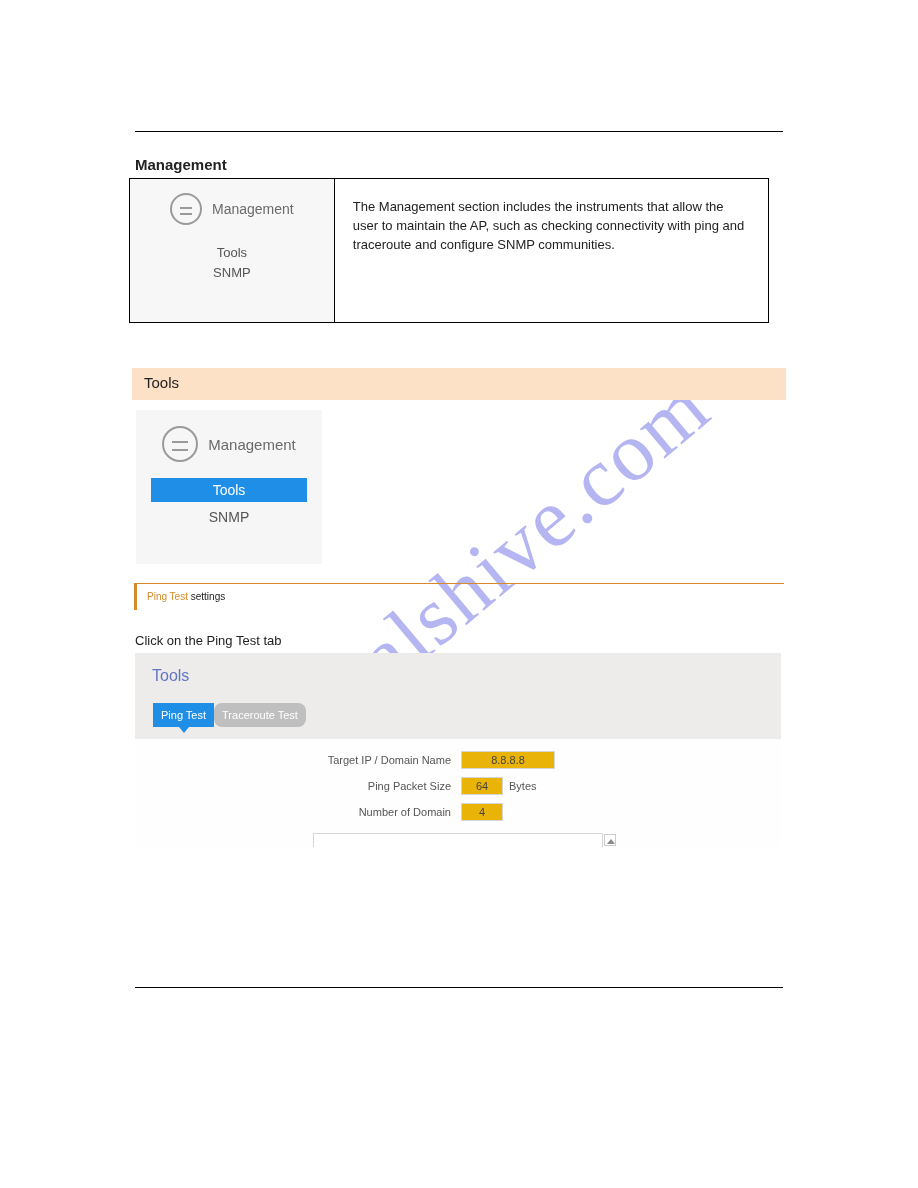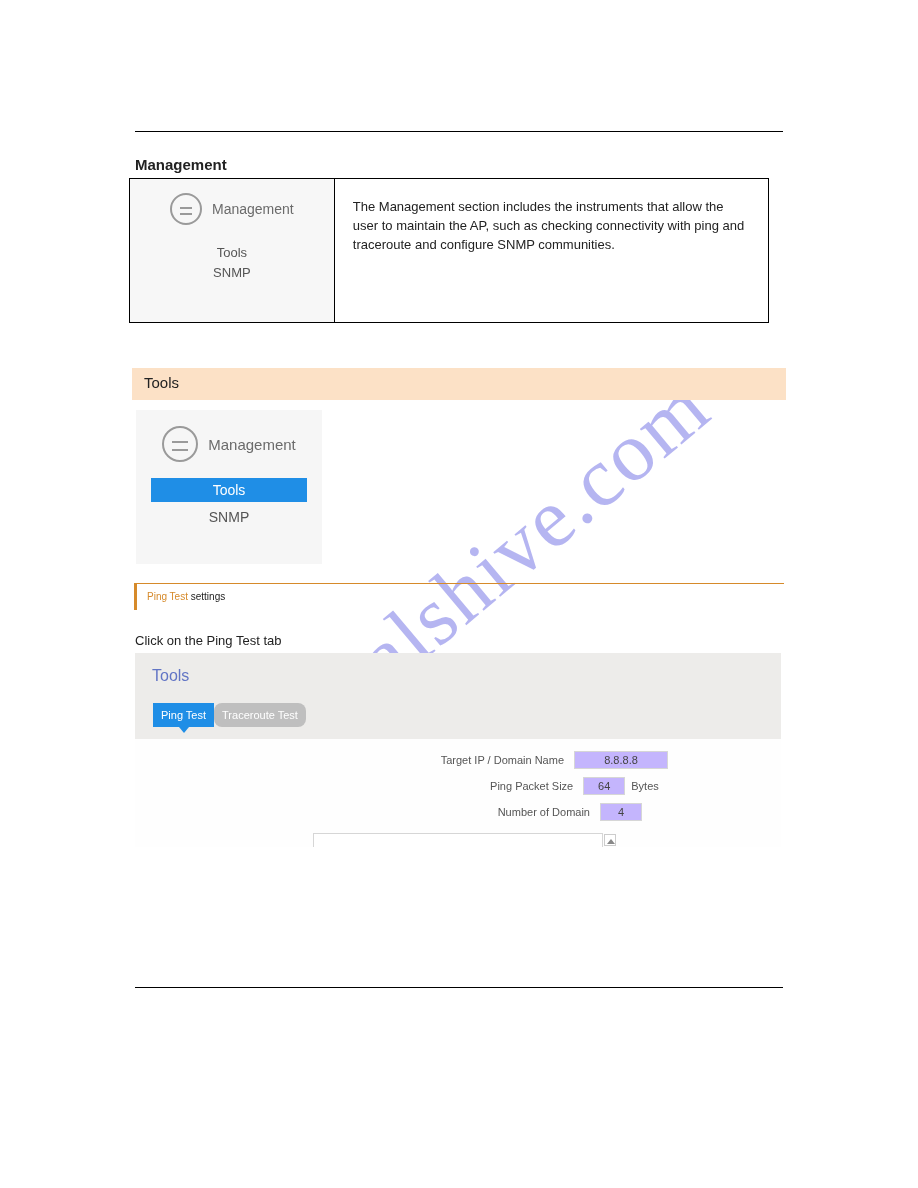--- a/index.html
+++ b/index.html
@@ -46,23 +46,23 @@
 
   
   .tools-panel { position: absolute; left: 0; top: 653px; width: 646px; height: 194px; background: #edecea; overflow: hidden; }
   .tools-title { position: absolute; left: 17px; top: 14px; font-size: 16px; color: #6275c5; font-weight: 400; }
   .tabs { position: absolute; left: 18px; top: 50px; height: 28px; }
   .tab { display: inline-block; height: 24px; line-height: 24px; padding: 0 8px; font-size: 11px; position: relative; vertical-align: top; }
   .tab.active { background: #1f8ee6; color: #fff; }
   .tab.active::after { content: ""; position: absolute; bottom: -6px; left: 50%; margin-left: -5px; width: 0; height: 0; border-left: 5px solid transparent; border-right: 5px solid transparent; border-top: 6px solid #1f8ee6; }
   .tab.inactive { background: #bfbfbf; color: #fff; border-radius: 8px; }
   .form-area { position: absolute; left: 0; right: 0; top: 86px; bottom: 0; background: #fefefe; padding-top: 8px; }
-  .frow { display: flex; align-items: center; height: 26px; font-size: 11px; color: #555; justify-content: center; }
+  .frow { display: flex; align-items: center; height: 26px; font-size: 11px; color: #555; }
   .flabel { width: 326px; text-align: right; padding-right: 10px; }
-  .finput { height: 18px; border: 1px solid #d6d6d6; background: #c4b5fd; text-align: center; font-size: 11px; color: #444; }
+  .finput { height: 18px; border: 1px solid #d6d6d6; background: #eab308; text-align: center; font-size: 11px; color: #444; }
   .finput.w1 { width: 94px; }
   .finput.w2 { width: 42px; }
   .funit { margin-left: 6px; }
   .bottom-box { position: absolute; left: 178px; bottom: 0; width: 290px; height: 14px; border-top: 1px solid #d6d6d6; border-left: 1px solid #d6d6d6; border-right: 1px solid #d6d6d6; background: #fff; }
   .arrow-up { position: absolute; right: -14px; top: 0; width: 12px; height: 12px; border: 1px solid #ccc; background: #fff; }
   .arrow-up::before { content: ""; position: absolute; left: 2px; top: 4px; width: 0; height: 0; border-left: 4px solid transparent; border-right: 4px solid transparent; border-bottom: 5px solid #888; }
 
   
   .watermark { position: absolute; left: 50%; top: 50%; transform: translate(-50%,-50%) rotate(-40deg); transform-origin: center; font-size: 84px; font-weight: 400; color: rgba(120,120,230,0.55); letter-spacing: 2px; pointer-events: none; white-space: nowrap; font-family: Georgia, 'Times New Roman', serif; }
 </style>

